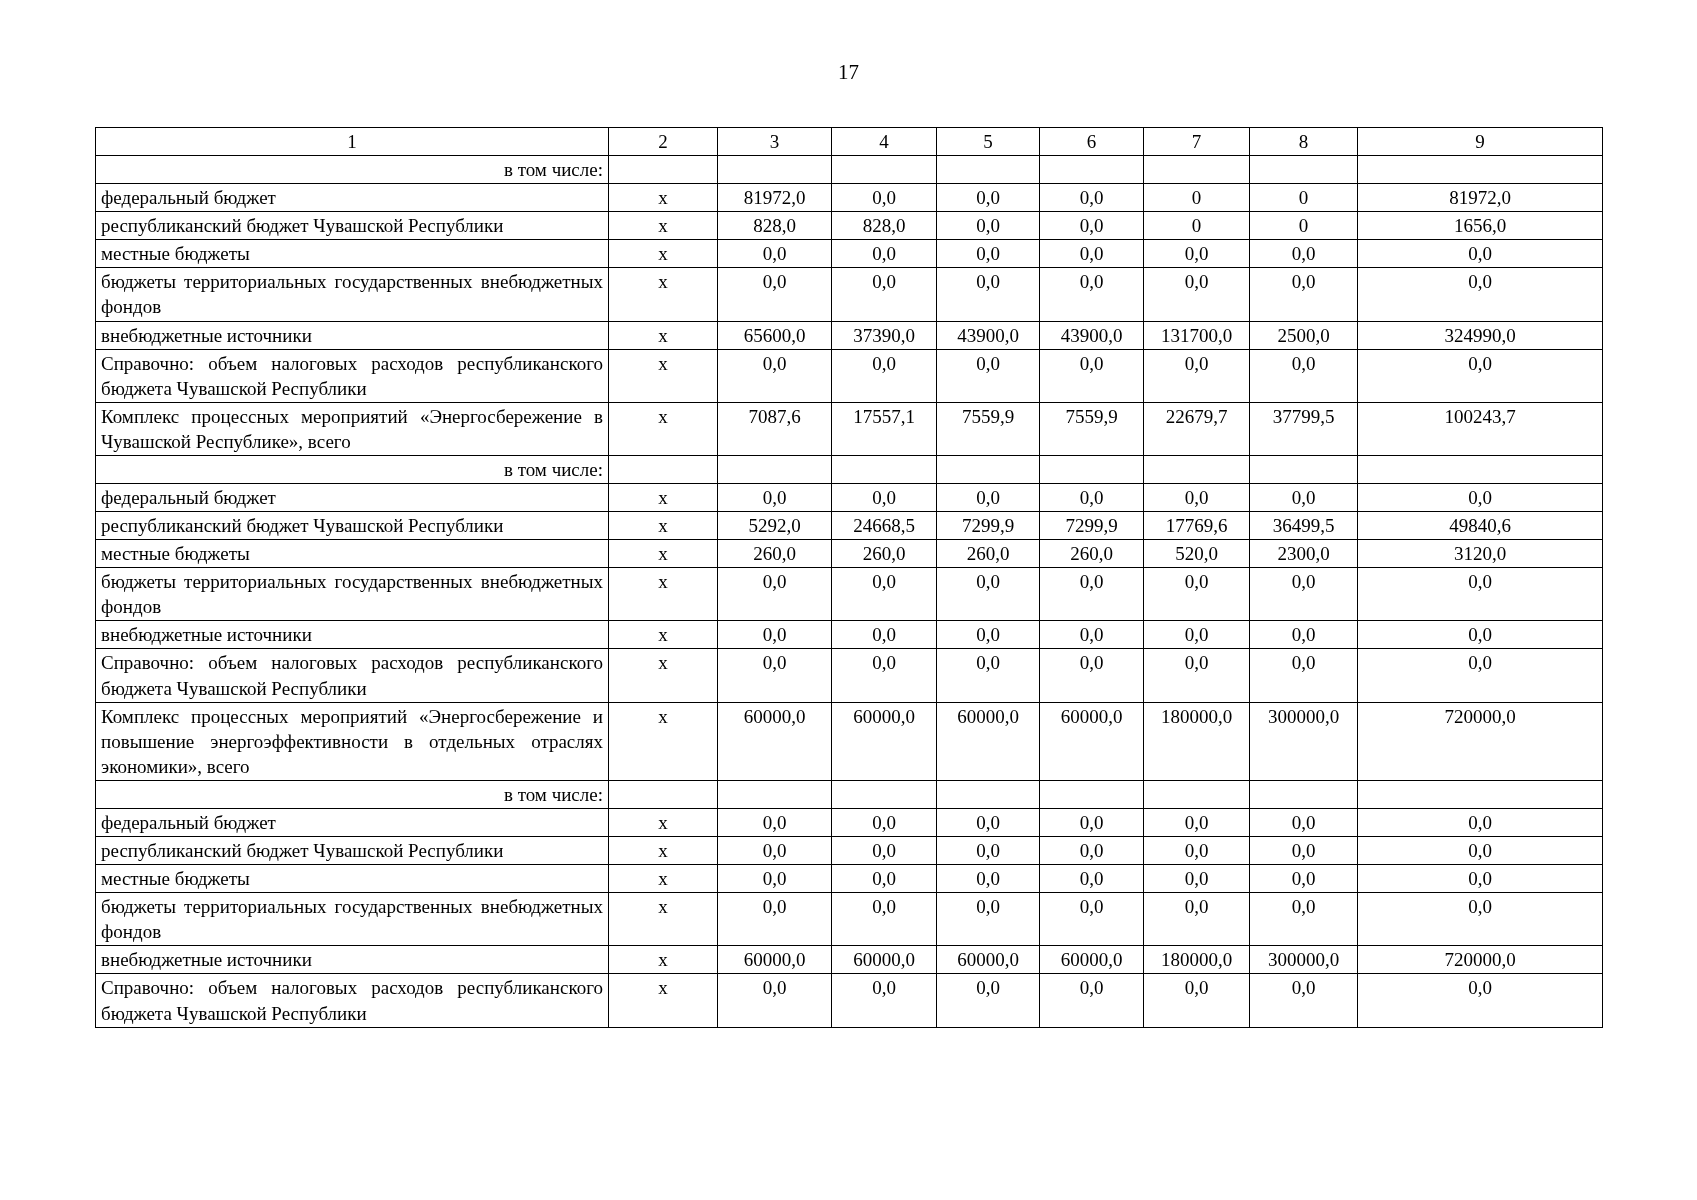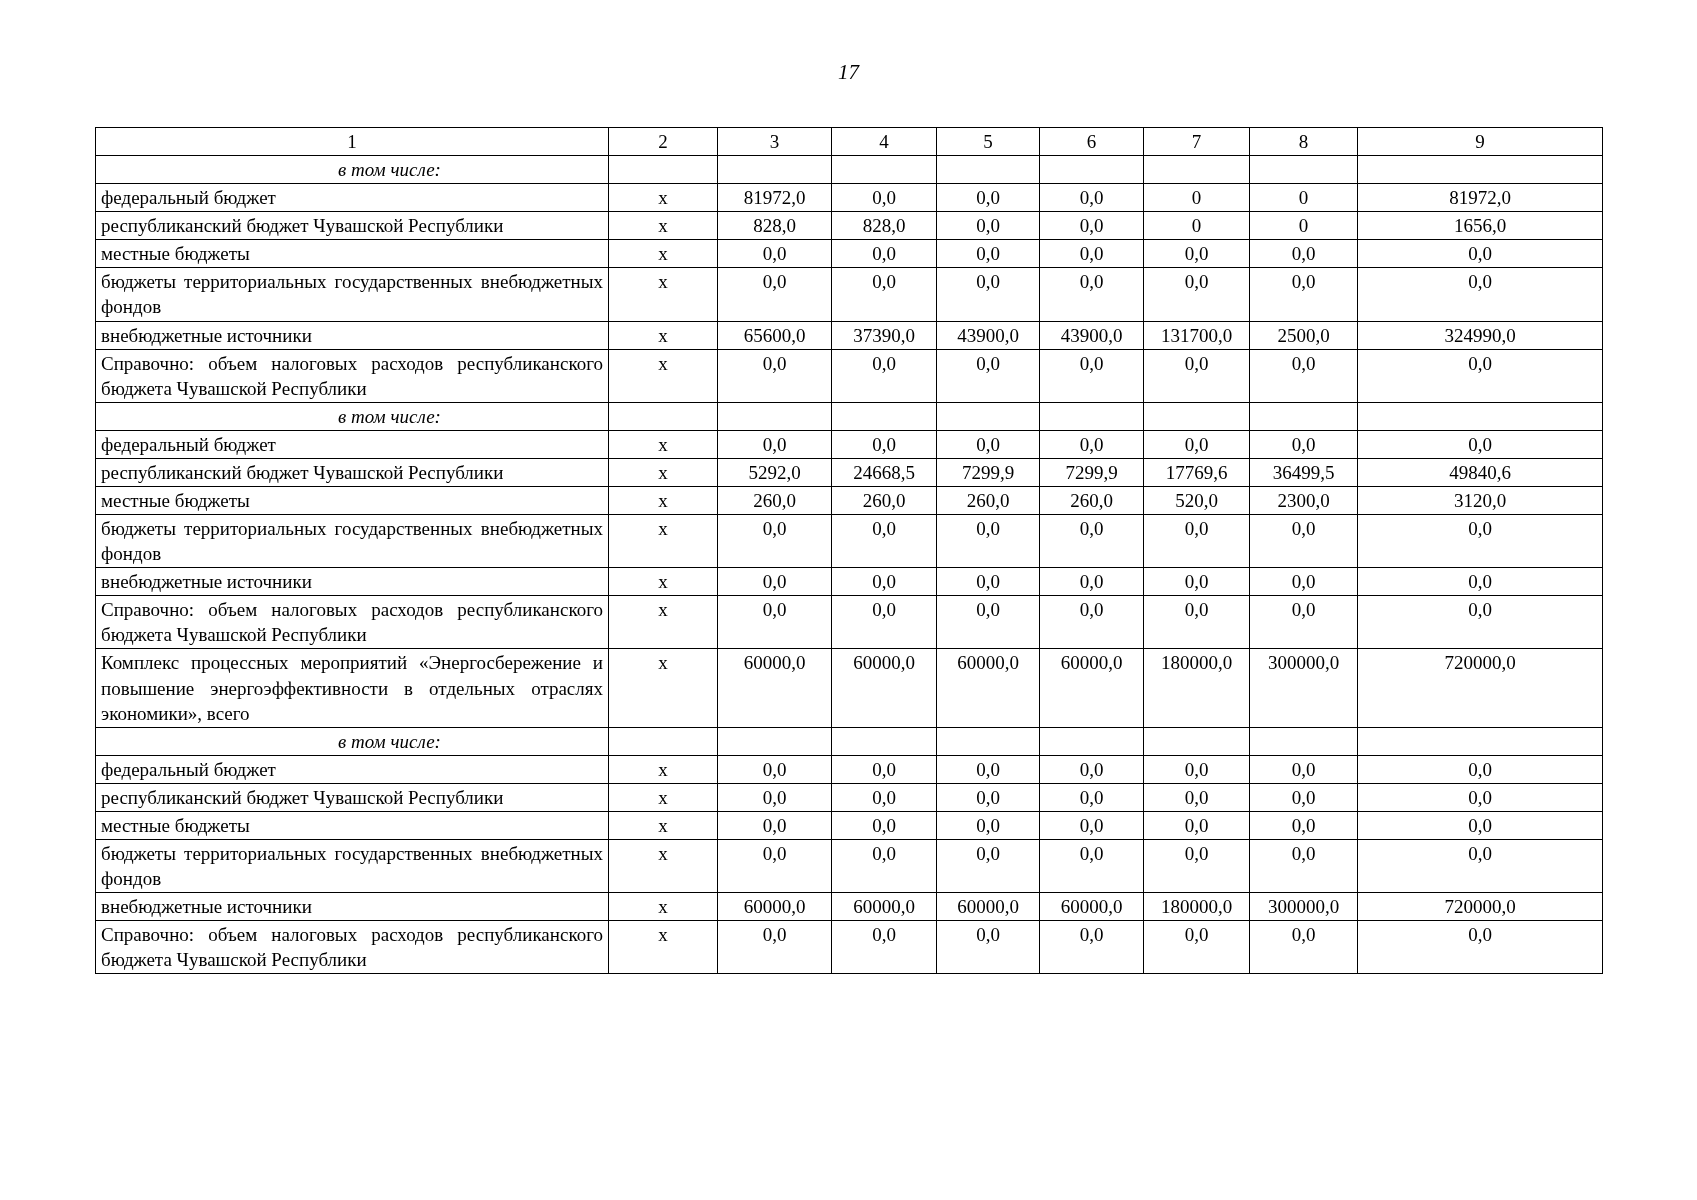--- a/index.html
+++ b/index.html
@@ -14,21 +14,20 @@
     font-family: "Liberation Serif", "DejaVu Serif", serif;
     color: #000000;
   }
   .page-number {
     position: absolute;
     top: 60px;
     left: 0;
     width: 100%;
     text-align: center;
     font-size: 21px;
-    font-style: italic;
   }
   table.budget {
     position: absolute;
     left: 95px;
     top: 127px;
     width: 1507px;
     border-collapse: collapse;
     table-layout: fixed;
     font-size: 19px;
     line-height: 1.32;
@@ -42,23 +41,22 @@
   table.budget th {
     text-align: center;
     height: 24px;
   }
   td.label {
     text-align: justify;
     padding-left: 11px;
     padding-right: 8px;
   }
   td.label.sub {
-    text-align: center;
+    text-align: right;
     padding-left: 80px;
-    font-style: italic;
   }
   td.val {
     text-align: center;
   }
 </style>
 </head>
 <body>
 
 <div class="page-number">17</div>
 
@@ -159,20 +157,31 @@
         <td class="val">х</td>
         <td class="val">0,0</td>
         <td class="val">0,0</td>
         <td class="val">0,0</td>
         <td class="val">0,0</td>
         <td class="val">0,0</td>
         <td class="val">0,0</td>
         <td class="val">0,0</td>
       </tr>
       <tr>
+        <td class="label section">Комплекс процессных мероприятий «Энергосбережение в Чувашской Республике», всего</td>
+        <td class="val">х</td>
+        <td class="val">7087,6</td>
+        <td class="val">17557,1</td>
+        <td class="val">7559,9</td>
+        <td class="val">7559,9</td>
+        <td class="val">22679,7</td>
+        <td class="val">37799,5</td>
+        <td class="val">100243,7</td>
+      </tr>
+      <tr>
         <td class="label sub">в том числе:</td>
         <td class="val"></td>
         <td class="val"></td>
         <td class="val"></td>
         <td class="val"></td>
         <td class="val"></td>
         <td class="val"></td>
         <td class="val"></td>
         <td class="val"></td>
       </tr>

